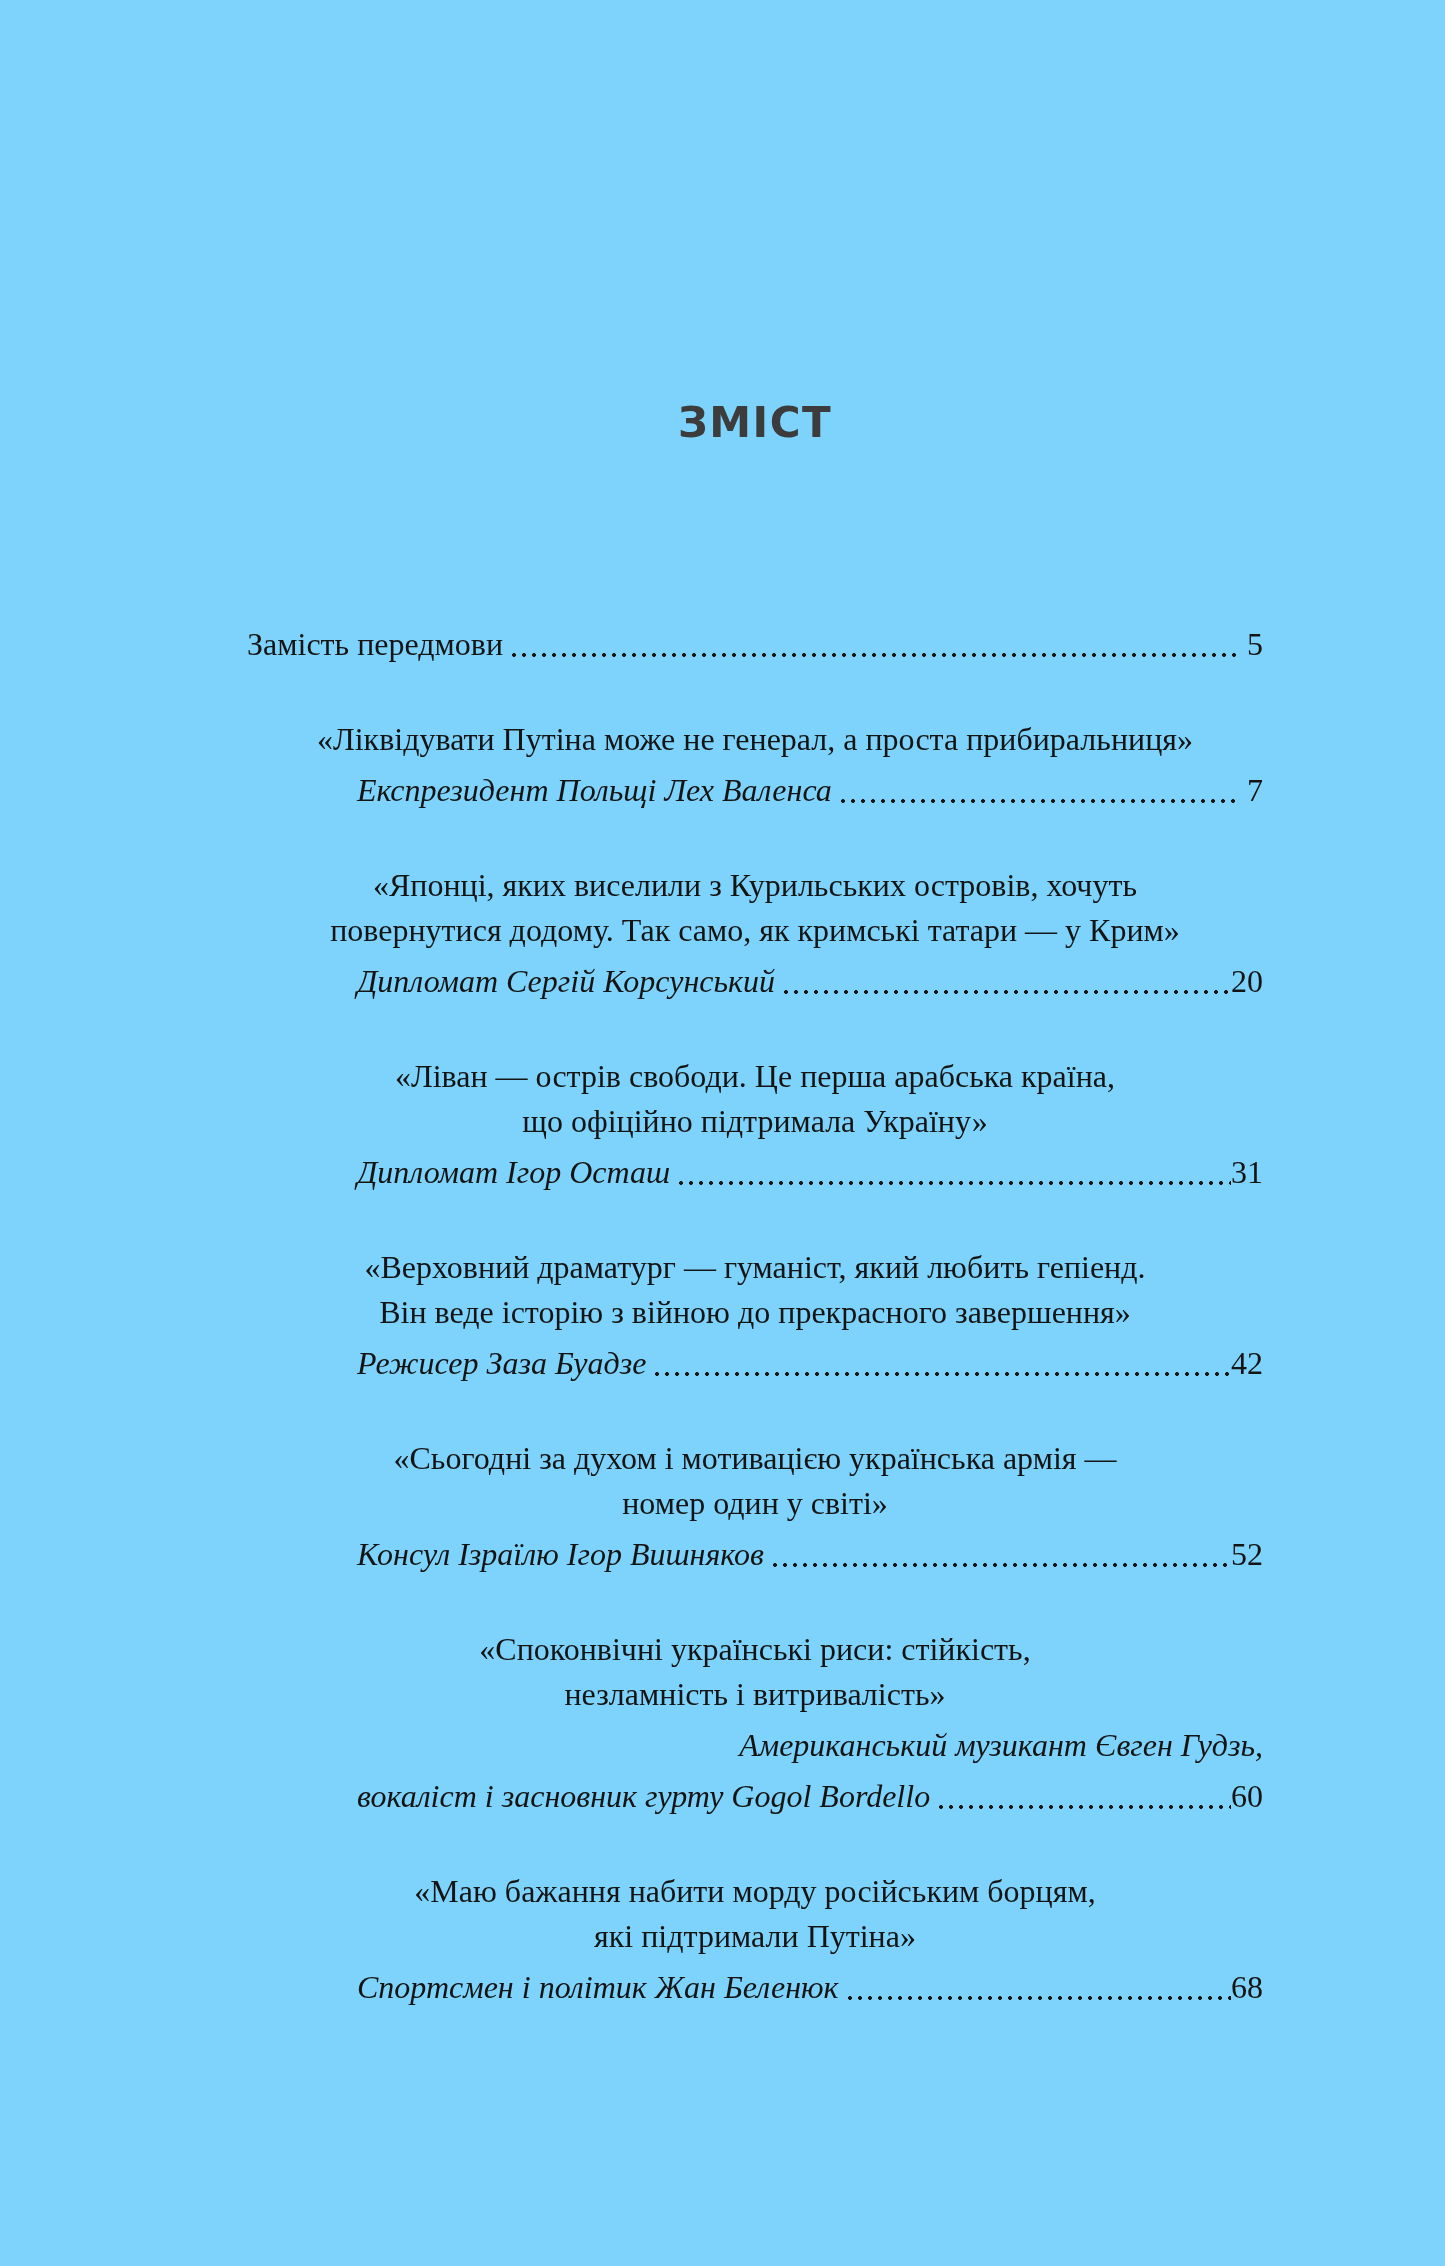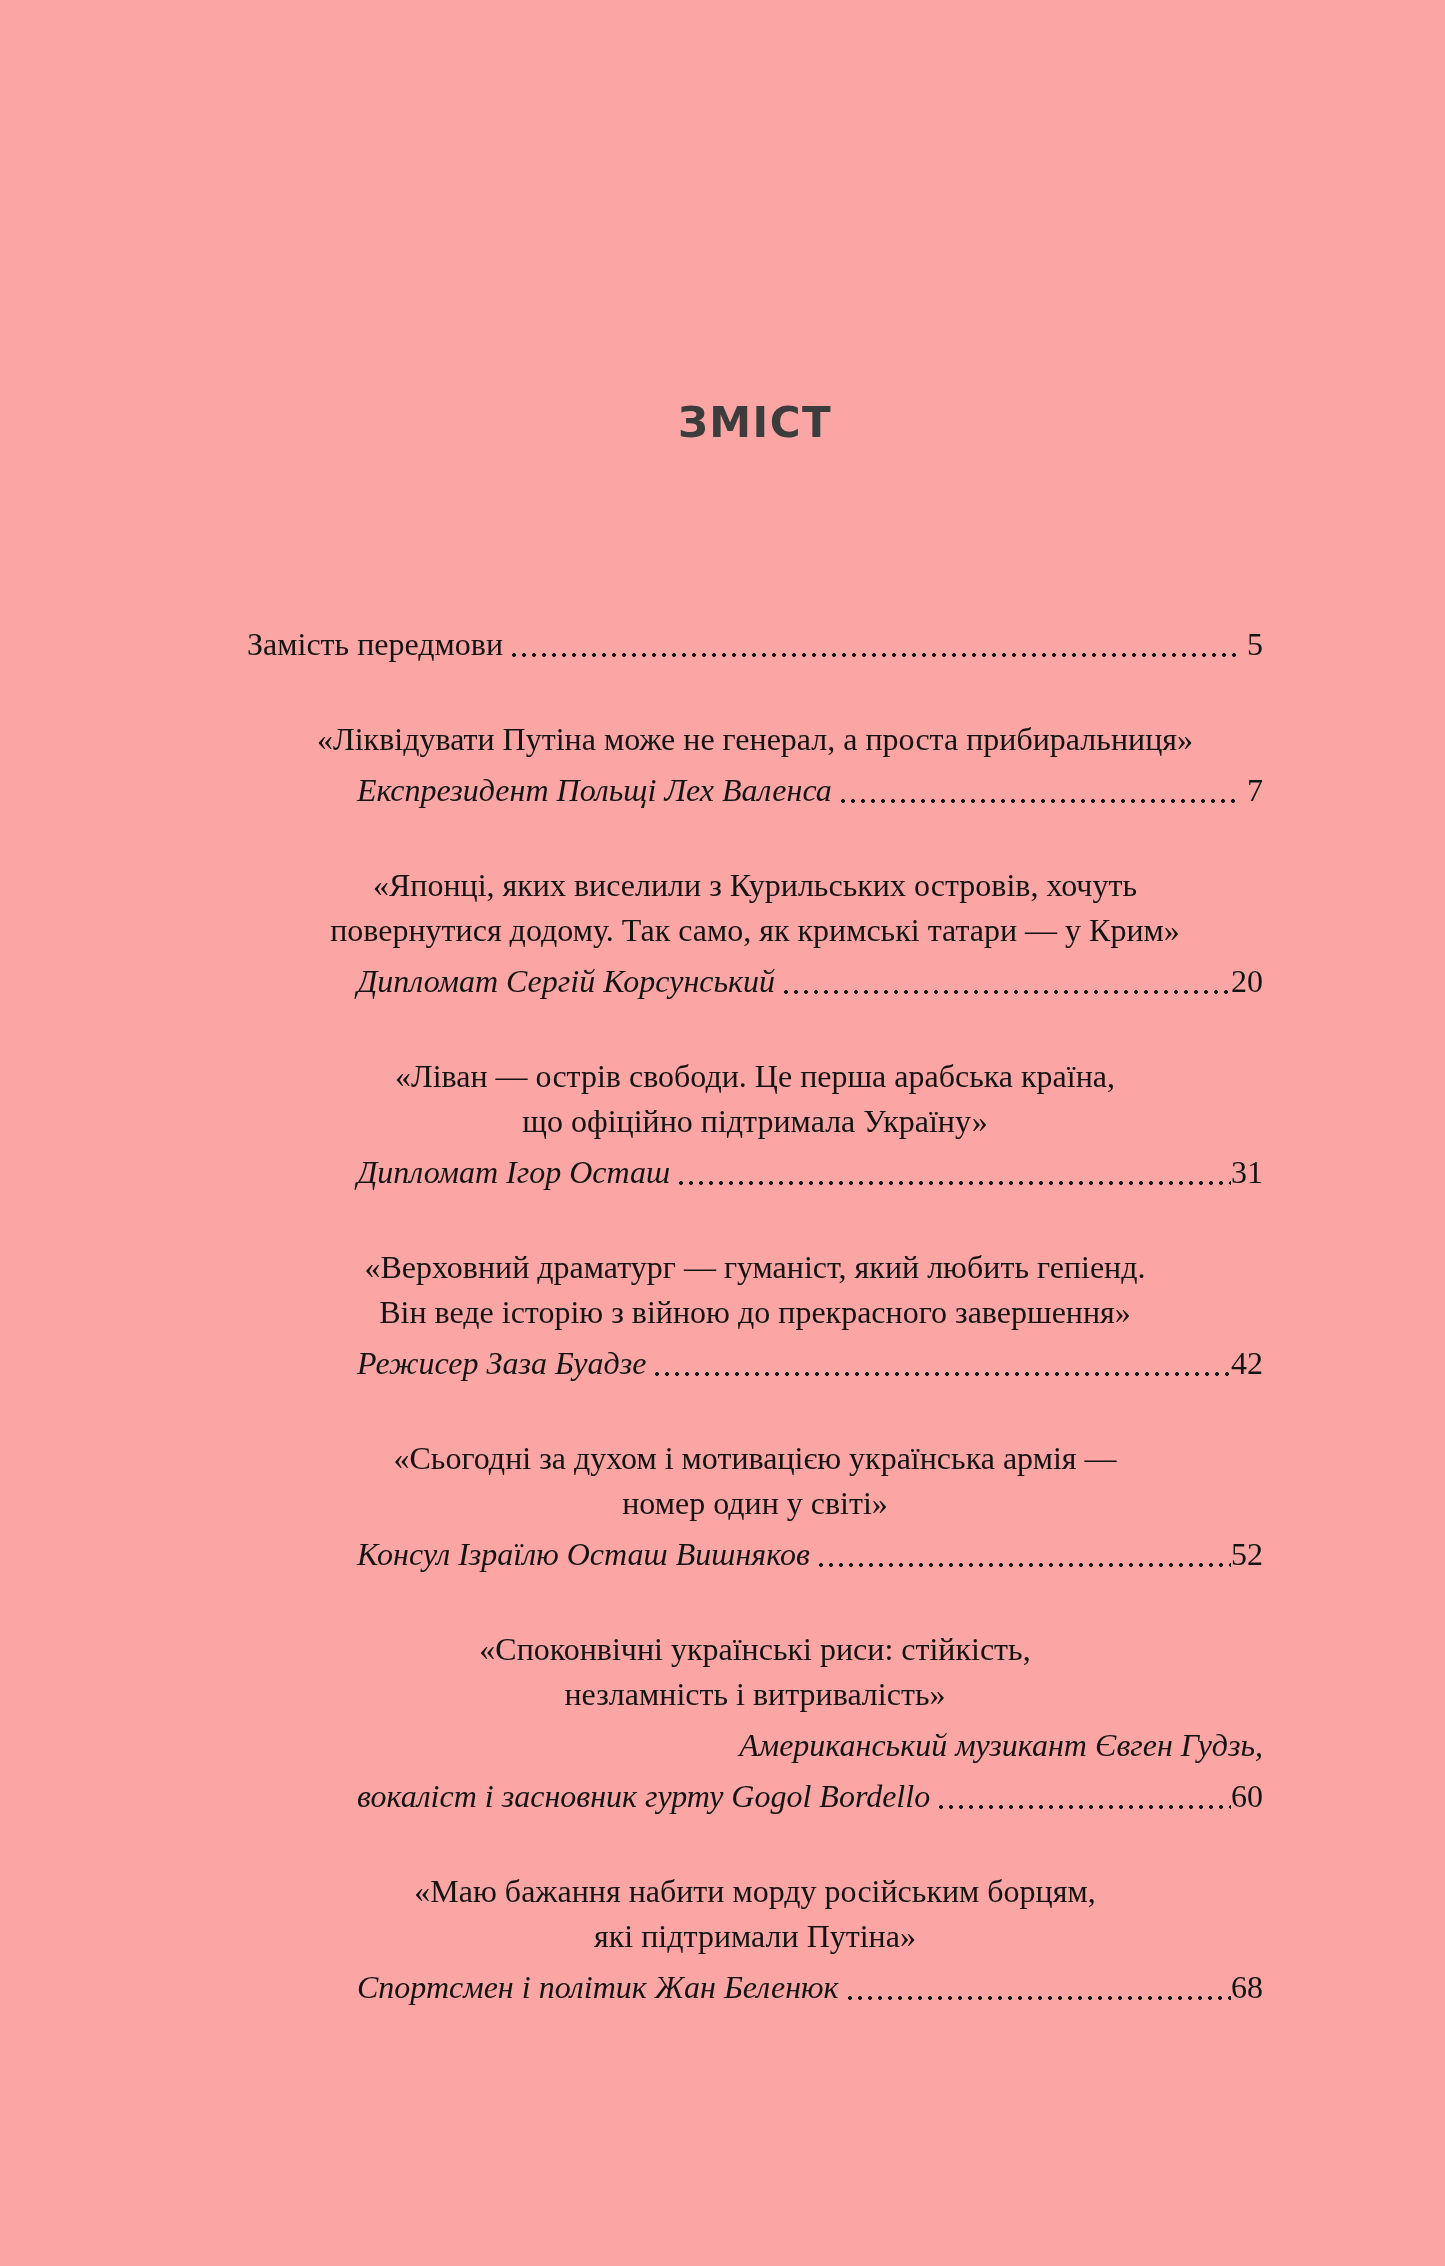--- a/index.html
+++ b/index.html
@@ -12,21 +12,21 @@
     height: 2266px;
     font-family: "Liberation Serif", serif;
     color: #141414;
     -webkit-font-smoothing: antialiased;
   }
   .page {
     box-sizing: border-box;
     width: 1445px;
     height: 2266px;
     padding: 402px 182px 0 247px;
-    background: #fca5a5;
+    background: #7dd3fc;
     overflow: hidden;
   }
   h1.doc-title {
     font-family: "DejaVu Sans", sans-serif;
     font-weight: 700;
     font-size: 42px;
     line-height: 1;
     letter-spacing: 1.5px;
     color: #3c3c3c;
     text-align: center;
@@ -121,21 +121,21 @@
       <span class="leader-text">Режисер Заза Буадзе</span>
       <span class="dots"></span>
       <span class="page-num">42</span>
     </div>
   </div>
 
   <div class="entry">
     <div class="title-line">«Сьогодні за духом і мотивацією українська армія —</div>
         <div class="title-line">номер один у світі»</div>
         <div class="leader-row indented italic">
-      <span class="leader-text">Консул Ізраїлю Осташ Вишняков</span>
+      <span class="leader-text">Консул Ізраїлю Ігор Вишняков</span>
       <span class="dots"></span>
       <span class="page-num">52</span>
     </div>
   </div>
 
   <div class="entry">
     <div class="title-line">«Споконвічні українські риси: стійкість,</div>
         <div class="title-line">незламність і витривалість»</div>
         <div class="author-line">Американський музикант Євген Гудзь,</div>
         <div class="leader-row indented italic">

